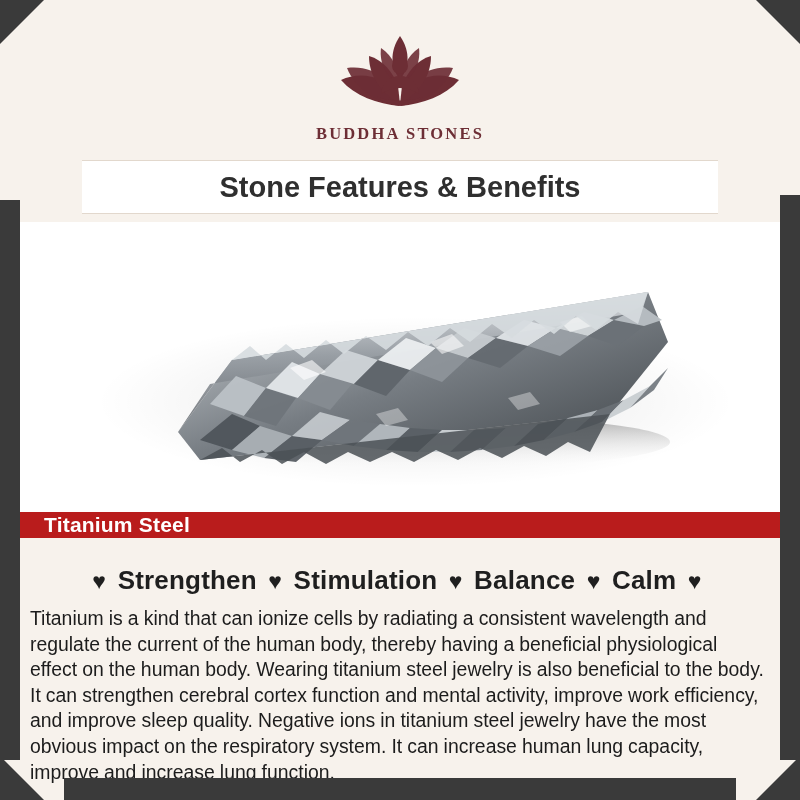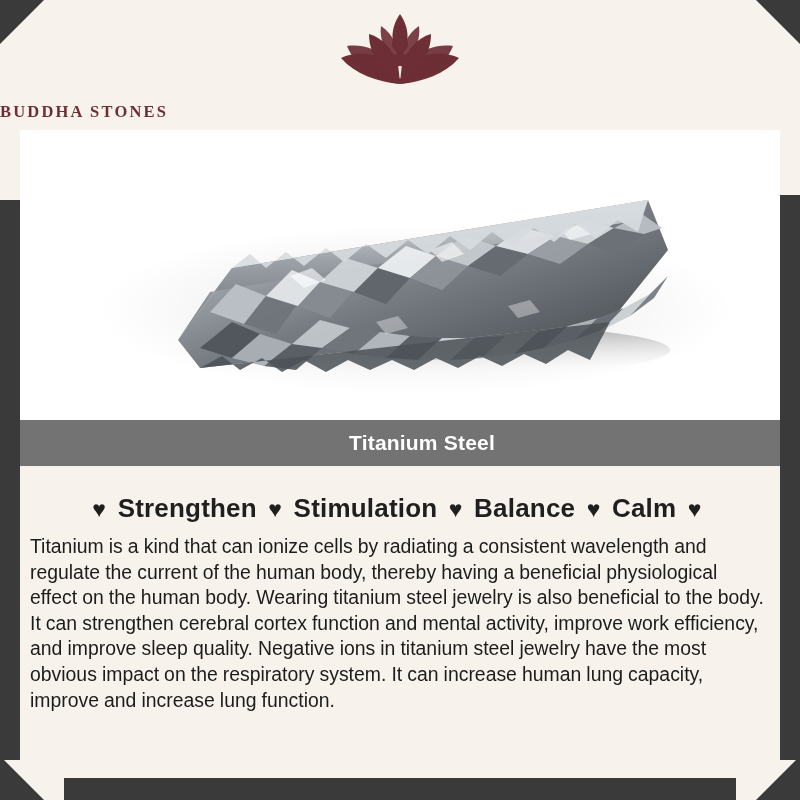--- a/index.html
+++ b/index.html
@@ -62,21 +62,22 @@
   .rail-bottom-inner {
     position: absolute;
     left: 64px; right: 64px; bottom: 0; height: 22px;
     background: #3a3a3a;
     z-index: 6;
   }
 
   
   .header {
     position: relative;
-    text-align: left;
+    padding-top: 22px;
+    text-align: center;
     z-index: 3;
   }
   .logo-wrap {
     display: block;
     margin: 0 auto;
     width: 210px;
   }
   .logo-svg { display: block; margin: 0 auto; }
   .brand-name {
     margin-top: 6px;
@@ -131,26 +132,25 @@
     left: 120px;
     top: 42px;
     width: 560px;
     height: 215px;
   }
 
   
   .label-bar {
     position: relative;
     width: 800px;
-    height: 46px;
-    background: #737373;
+    height: 26px;
+    background: #b91c1c;
     display: flex;
     align-items: center;
     z-index: 3;
-    justify-content: center;
   }
   .label-text {
     color: #ffffff;
     font-size: 21px;
     font-weight: bold;
     padding-left: 44px;
     letter-spacing: 0.2px;
   }
 
   
@@ -214,20 +214,23 @@
             <circle cx="95" cy="44" r="8"></circle>
             <path d="M95 54 C84 54 77 62 76 72 C82 68 88 66 95 66 C102 66 108 68 114 72 C113 62 106 54 95 54 Z"></path>
             <path d="M72 74 C80 86 110 86 118 74 C112 80 78 80 72 74 Z"></path>
           </g>
         </svg>
       </span>
     </div>
     <div class="brand-name">BUDDHA STONES</div>
   </div>
 
+  <div class="title-band">
+    <div class="title-text">Stone Features &amp; Benefits</div>
+  </div>
 
   <div class="image-area">
     <div class="stone-stage">
       <div class="bar-wrap">
         <svg width="560" height="215" viewBox="0 0 560 215" xmlns="http://www.w3.org/2000/svg">
           <defs>
             <linearGradient id="metalTop" x1="0" y1="0" x2="0" y2="1">
               <stop offset="0%" stop-color="#e9ecef"></stop>
               <stop offset="45%" stop-color="#9aa0a6"></stop>
               <stop offset="100%" stop-color="#5b6066"></stop>

